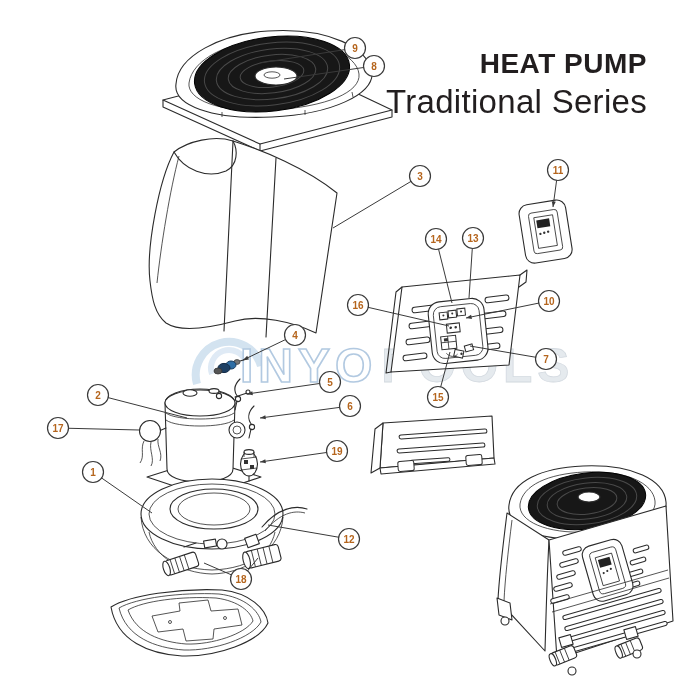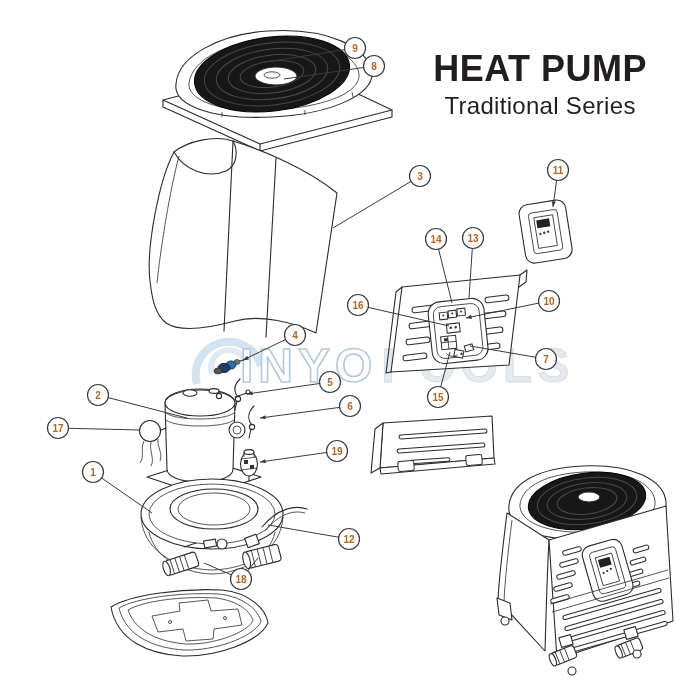--- a/index.html
+++ b/index.html
@@ -1,21 +1,21 @@
 <!DOCTYPE html>
 <html style="--callout: #b5651d; --leader: #3a3a3a; --line: #2b2b2b;"><head>
 <meta charset="utf-8">
 <style>
   html,body{margin:0;padding:0;background:#ffffff;}
   body{width:700px;height:700px;position:relative;overflow:hidden;
        font-family:"Liberation Sans",sans-serif;}
   .stage{position:absolute;inset:0;}
   .title-block{position:absolute;top:46px;right:53px;text-align:right;color:#221e1f;line-height:1.25;}
-  .title-line1{font-size:36px;font-weight:700;letter-spacing:0.5px;}
-  .title-line2{font-size:24px;font-weight:500;letter-spacing:0.3px;text-align:center;}
+  .title-line1{font-size:28px;font-weight:700;letter-spacing:0.5px;}
+  .title-line2{font-size:33px;font-weight:500;letter-spacing:0.3px;text-align:center;}
   svg{position:absolute;left:0;top:0;}
   .ln{fill:none;stroke:var(--line,#2b2b2b);stroke-width:1.1;stroke-linecap:round;stroke-linejoin:round;}
   .fw{fill:#ffffff;stroke:var(--line,#2b2b2b);stroke-width:1.1;stroke-linejoin:round;}
   .thin{fill:none;stroke:var(--line,#2b2b2b);stroke-width:0.8;}
   .ring{fill:none;stroke:#4a4a4a;stroke-width:1;}
   .slot{fill:#ffffff;stroke:var(--line,#2b2b2b);stroke-width:1;}
   .dark{fill:#333333;stroke:none;}
   .leader{stroke:var(--leader,#3a3a3a);stroke-width:1;fill:none;}
   .leader-arrow{fill:var(--leader,#3a3a3a);stroke:none;}
   .callout-circle{fill:#ffffff;stroke:#3a3a3a;stroke-width:1.2;}

